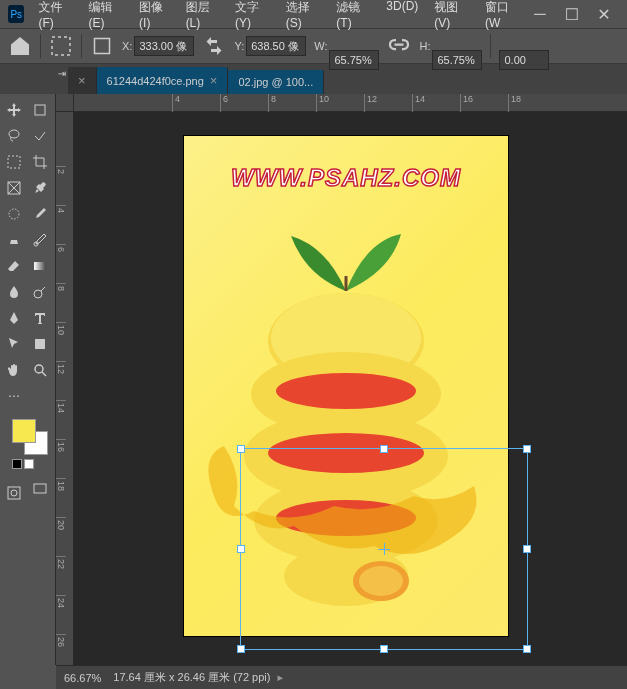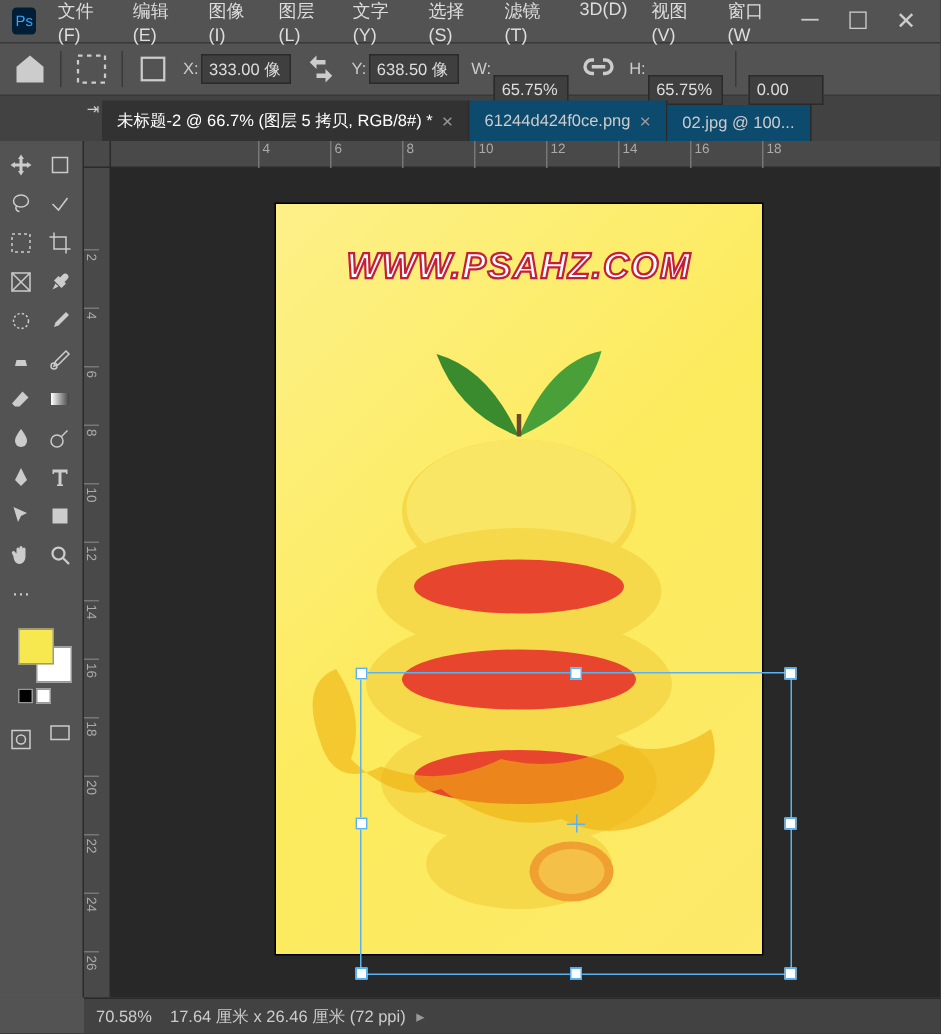--- a/index.html
+++ b/index.html
@@ -124,21 +124,20 @@
   </div>
   <div class="divider"></div>
   <div class="opt-field">
     <input class="narrow" value="0.00" style="">
   </div>
 </div>
 
 <div class="tabs">
   <div class="collapse-btn">⇥</div>
   <div class="tab active">
-    <span>未标题-2 @ 66.7% (图层 5 拷贝, RGB/8#) *</span>
     <span class="tab-close">×</span>
   </div>
   <div class="tab">
     <span>61244d424f0ce.png</span>
     <span class="tab-close">×</span>
   </div>
   <div class="tab">
     <span>02.jpg @ 100...</span>
   </div>
 </div>
@@ -354,18 +353,18 @@
       <div class="handle mr"></div>
       <div class="handle bl"></div>
       <div class="handle bc"></div>
       <div class="handle br"></div>
       <div class="center-mark"></div>
     </div>
   </div>
 </div>
 
 <div class="statusbar">
-  <span>70.58%</span>
+  <span>66.67%</span>
   <span>
     <span>17.64 厘米 x 26.46 厘米 (72 ppi)</span>
     <span class="arrow">▸</span>
   </span>
 </div>
 
 </body></html>

